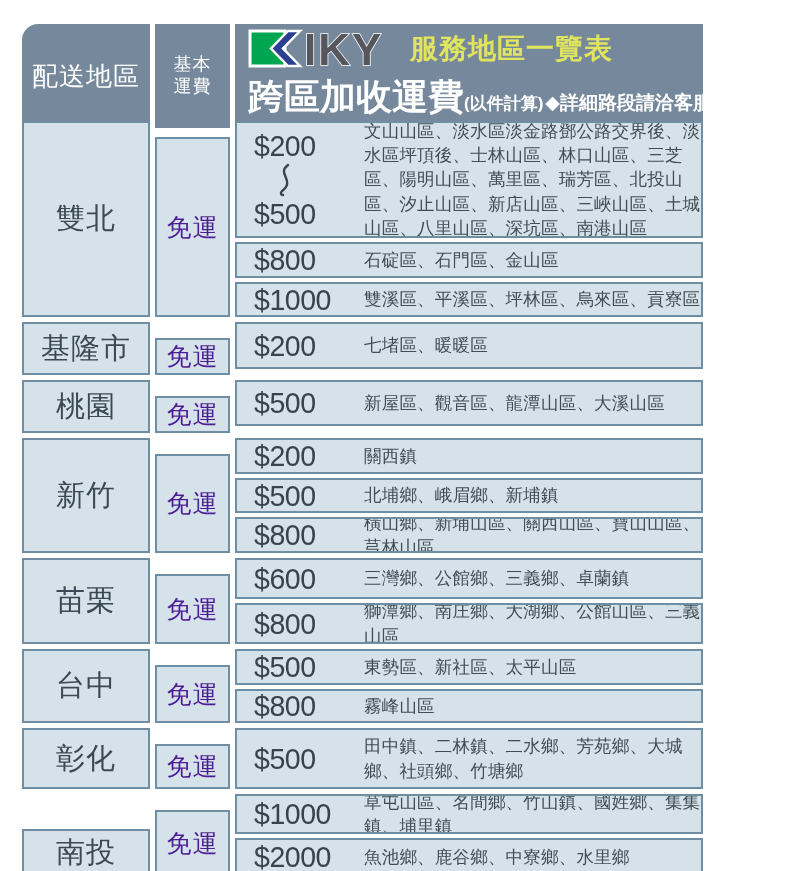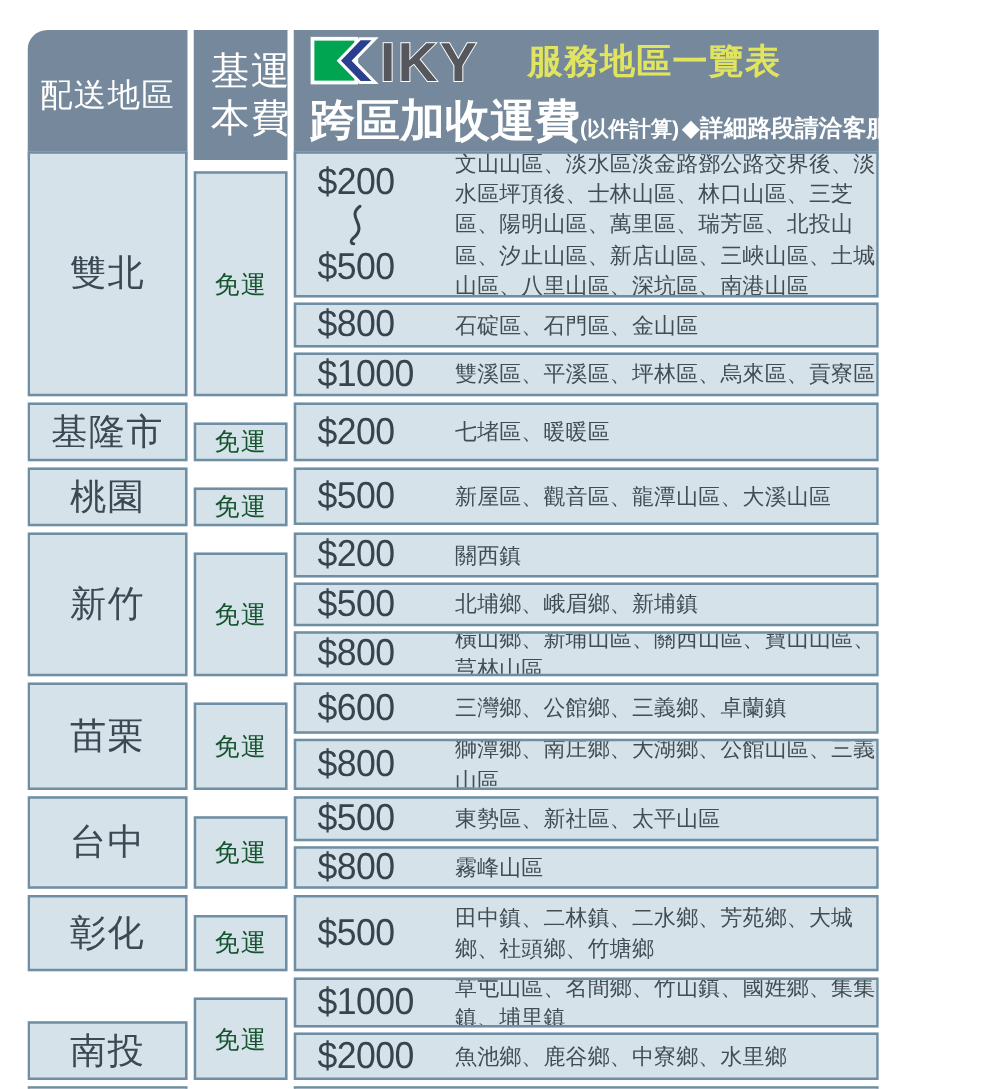--- a/index.html
+++ b/index.html
@@ -13,26 +13,26 @@
   
   .grid-cols{
     display:grid;grid-template-columns:128px 75px 1fr;column-gap:5px;
   }
   .header{height:92px;margin-bottom:5px;}
   .hcell{
     background:var(--header-bg,#76899c);color:#ffffff;box-sizing:border-box;
     display:flex;align-items:center;justify-content:center;
   }
   .hcell.c1{border-top-left-radius:16px;font-size:26px;letter-spacing:1px;}
-  .hcell.c2{flex-direction:row;font-size:31px;line-height:1.22;letter-spacing:1px;padding-left:16px;}
+  .hcell.c2{flex-direction:column;font-size:18px;line-height:1.22;letter-spacing:1px;}
   .hcell.c3{
     border-top-right-radius:16px;flex-direction:column;align-items:flex-start;
     justify-content:center;padding:4px 6px 6px 13px;
   }
-  .title-line{display:flex;align-items:center;gap:14px;margin-bottom:3px;}
+  .title-line{display:flex;align-items:center;gap:2px;margin-bottom:3px;}
   .logo-svg{display:block;}
   .main-title{
     color:var(--title-yellow,#e1e45e);font-size:28px;font-weight:bold;letter-spacing:1px;
     white-space:nowrap;
   }
   .sub-line{white-space:nowrap;color:#fff;font-weight:bold;}
   .sub-main{font-size:36px;}
   .sub-paren{font-size:17px;}
   .sub-note{font-size:19px;margin-left:2px;}
   
@@ -42,21 +42,21 @@
     background:var(--cell-bg,#d5e2e9);
     border:2px solid var(--cell-border,#6f8ea3);
     box-sizing:border-box;
   }
   .region-cell{
     display:flex;align-items:center;justify-content:center;
     font-size:29px;color:#3b4954;letter-spacing:1px;
   }
   .fee-cell{
     display:flex;align-items:center;justify-content:center;
-    font-size:20px;color:#14532d;letter-spacing:1px;margin-top:16px;
+    font-size:25px;color:#4c1d95;letter-spacing:1px;margin-top:16px;
   }
   .tier{
     display:flex;align-items:center;padding:2px 0 2px 17px;overflow:hidden;
   }
   .price{
     width:104px;flex:0 0 auto;font-size:30px;color:#37434e;
     letter-spacing:-0.5px;
   }
   .price .pnum{display:inline-block;transform:scaleX(.95);transform-origin:left center;}
   .price.range{display:flex;flex-direction:column;align-items:flex-start;line-height:1.05;}

